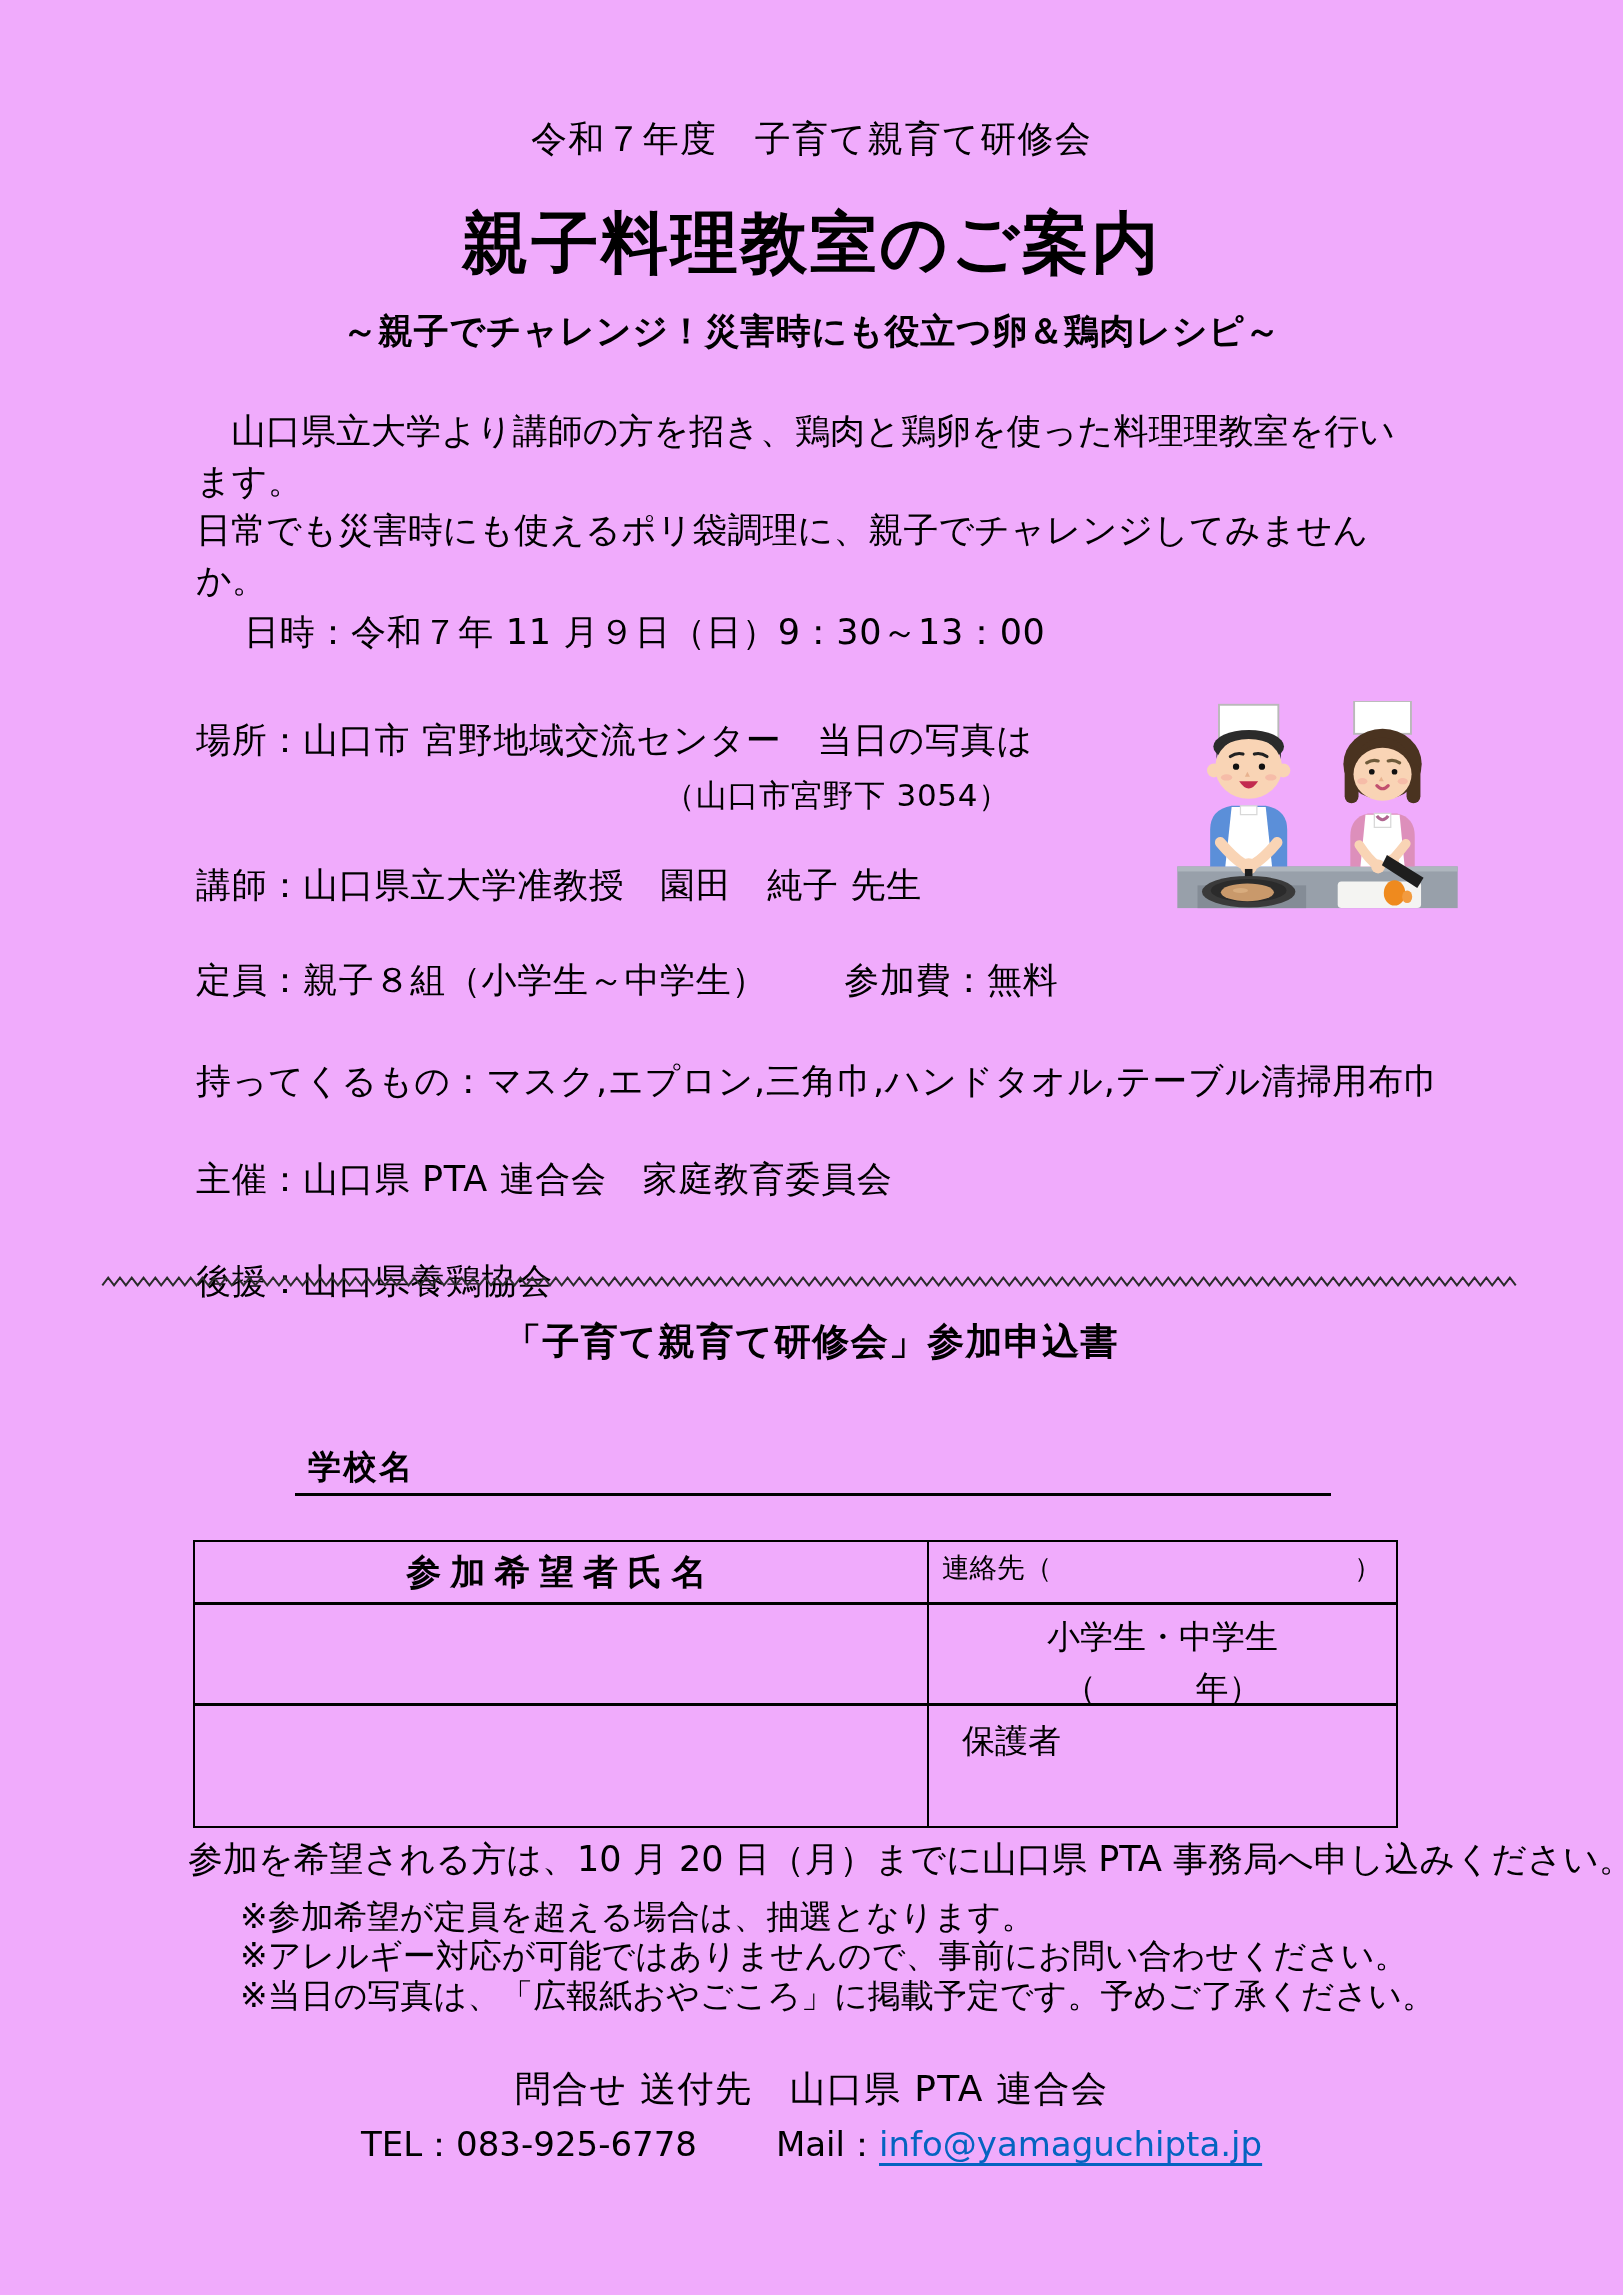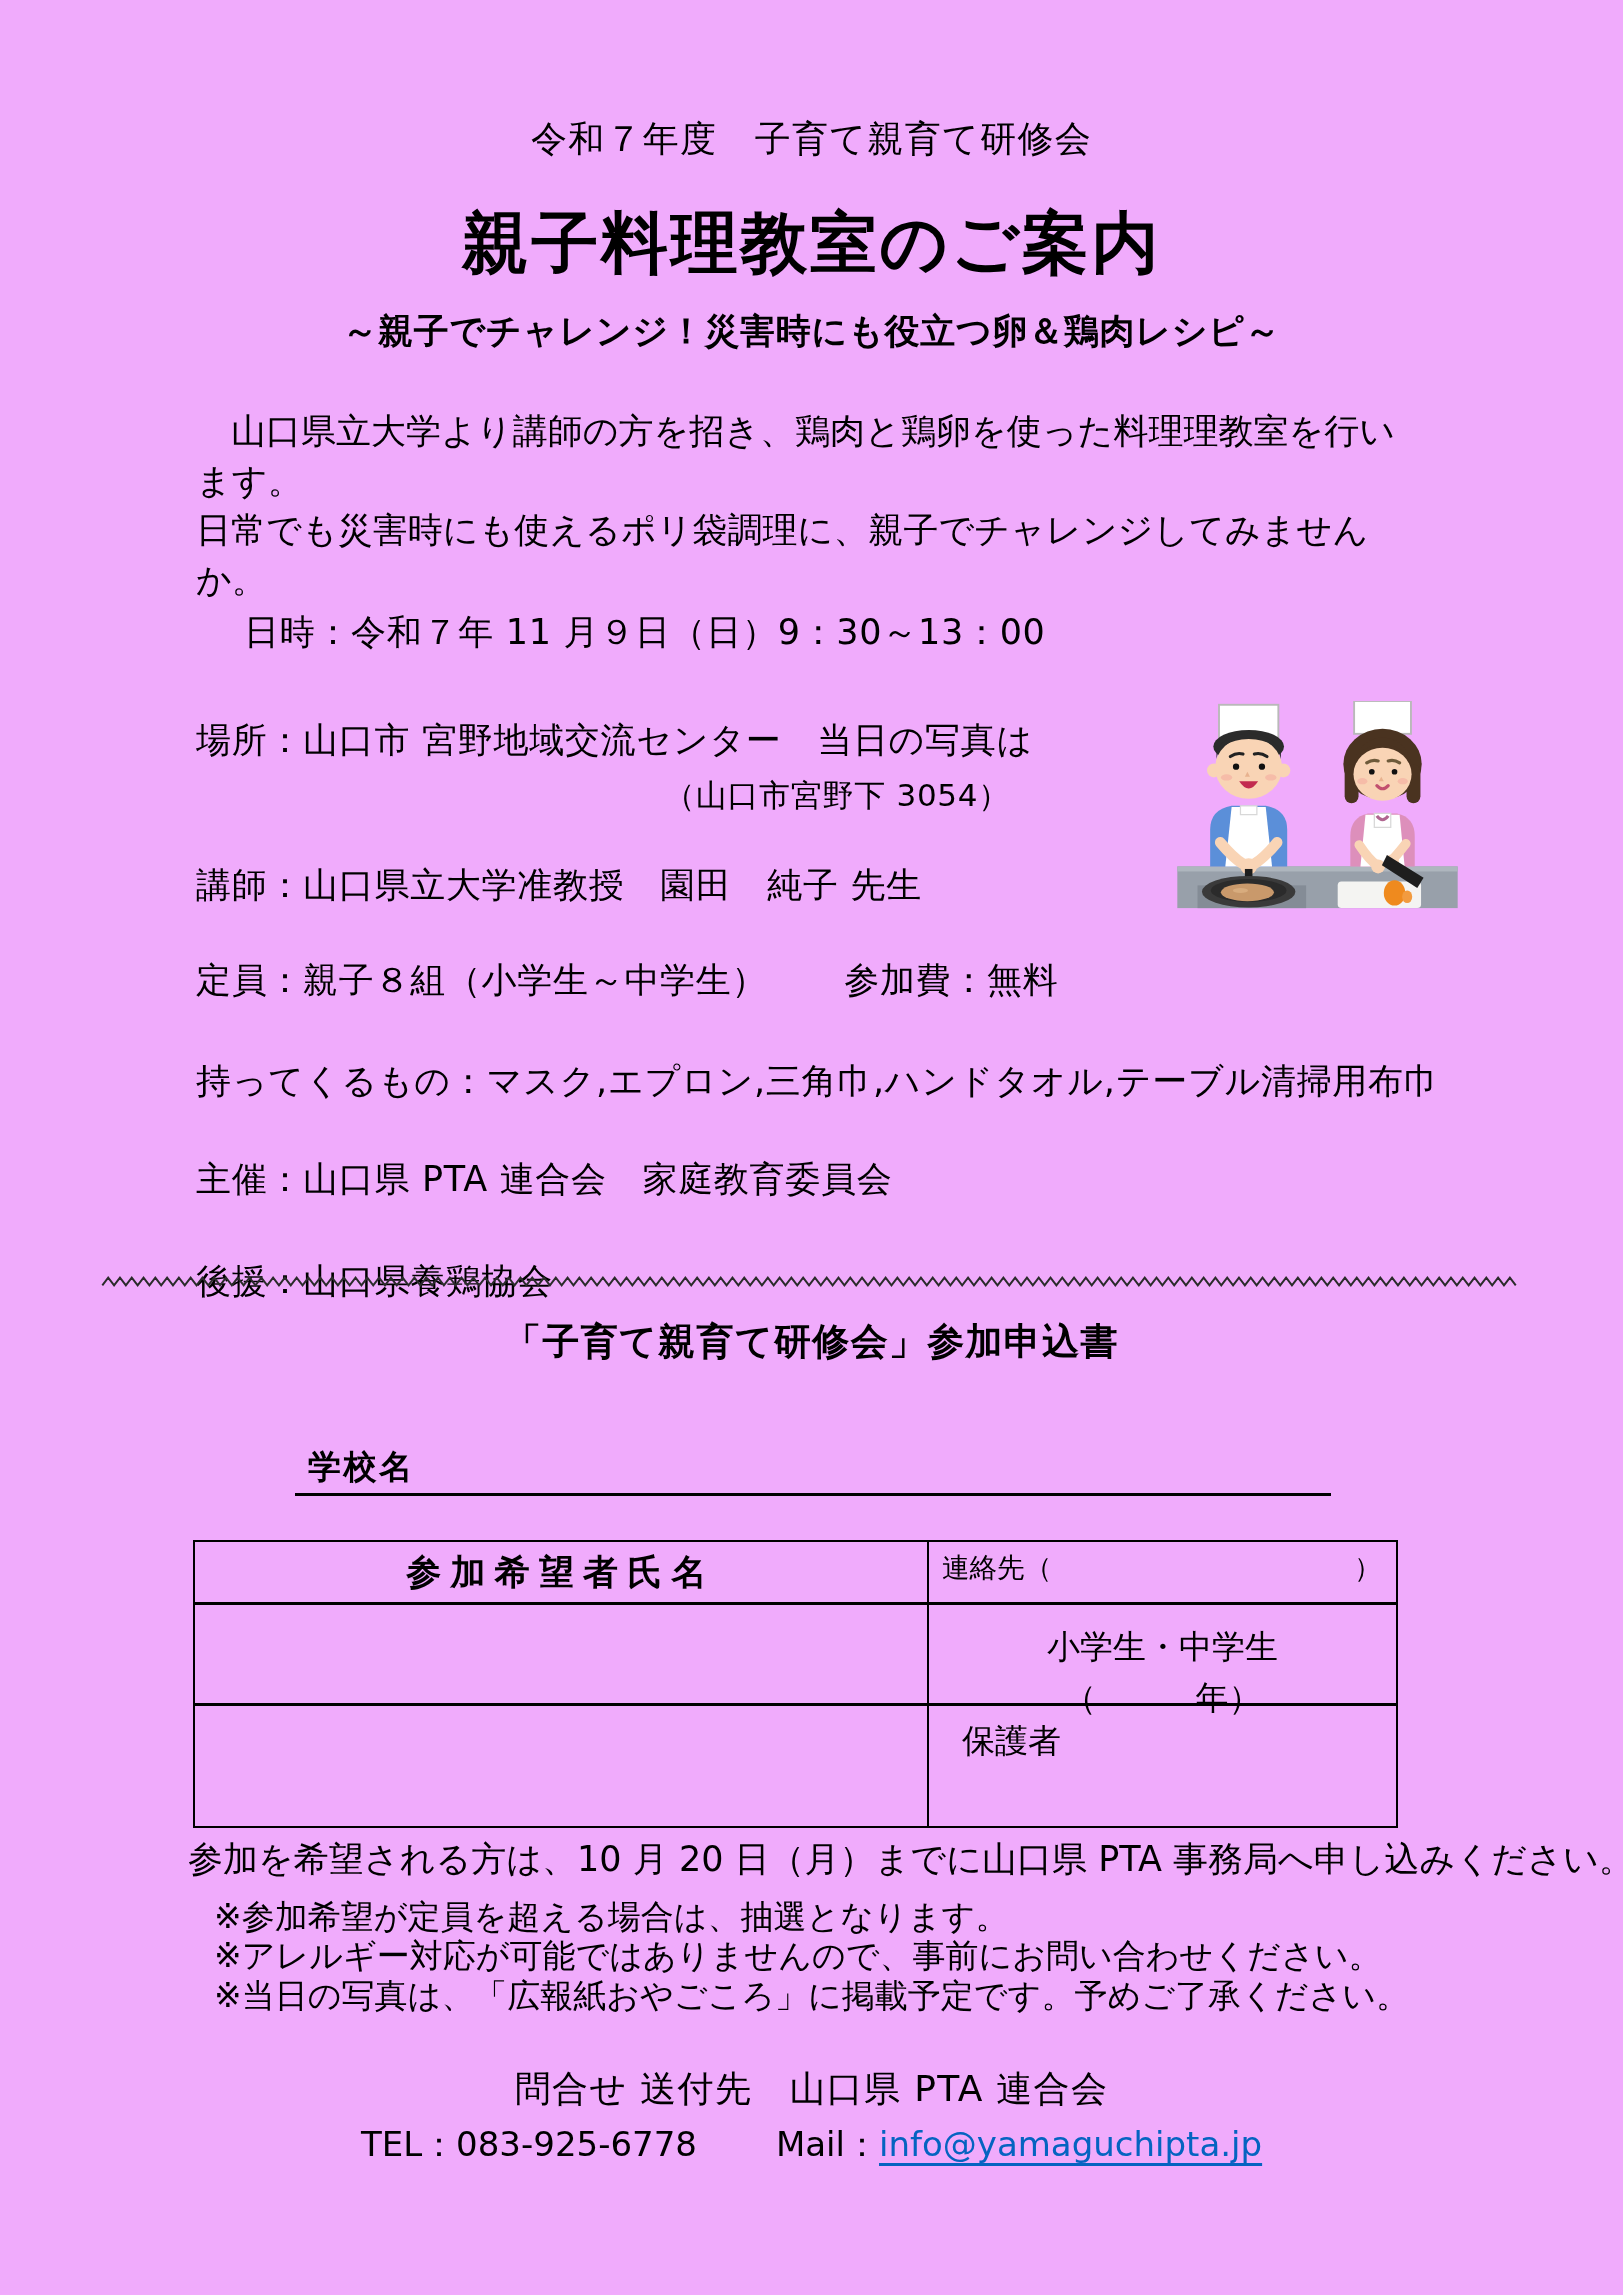--- a/index.html
+++ b/index.html
@@ -43,40 +43,40 @@
   .school-underline{left:295px;top:1493px;width:1036px;height:2.6px;background:#000;}
 
   .apply-table{
     left:193px;top:1540px;width:1205px;height:288px;
     border:2.6px solid #000;box-sizing:border-box;
     display:grid;
     grid-template-columns:734px 1fr;
     grid-template-rows:63px 101px 1fr;
   }
   .cell{box-sizing:border-box;}
-  .cb{border-bottom:3.3px solid #000;}
+  .cb{border-bottom:3.3px solid #000;justify-content:center;}
   .cr{border-right:2px solid #000;}
   .cell-header-name{
     display:flex;align-items:center;justify-content:center;
     font-size:35px;font-weight:bold;letter-spacing:9.2px;
   }
   .cell-header-contact{
     display:flex;justify-content:space-between;
     padding:7.9px 14.4px 0 13px;font-size:27.5px;
   }
   .cell-student{
     display:flex;flex-direction:column;align-items:center;
     padding-top:15.7px;font-size:33px;line-height:1.55;
   }
   .cell-guardian{
     padding:13px 0 0 33px;font-size:33px;
   }
 
   .note-main{left:188px;top:1836px;font-size:35px;white-space:nowrap;}
-  .note-sub{left:214px;font-size:33px;white-space:nowrap;}
+  .note-sub{left:240px;font-size:33px;white-space:nowrap;}
   .note-sub-0{top:1895px;}
   .note-sub-1{top:1934px;}
   .note-sub-2{top:1974px;}
 
   .footer-contact{top:2065px;font-size:36px;letter-spacing:1.3px;}
   .footer-telmail{
     top:2122px;left:0;width:1623px;
     display:flex;justify-content:center;align-items:baseline;
     font-size:34px;
   }

